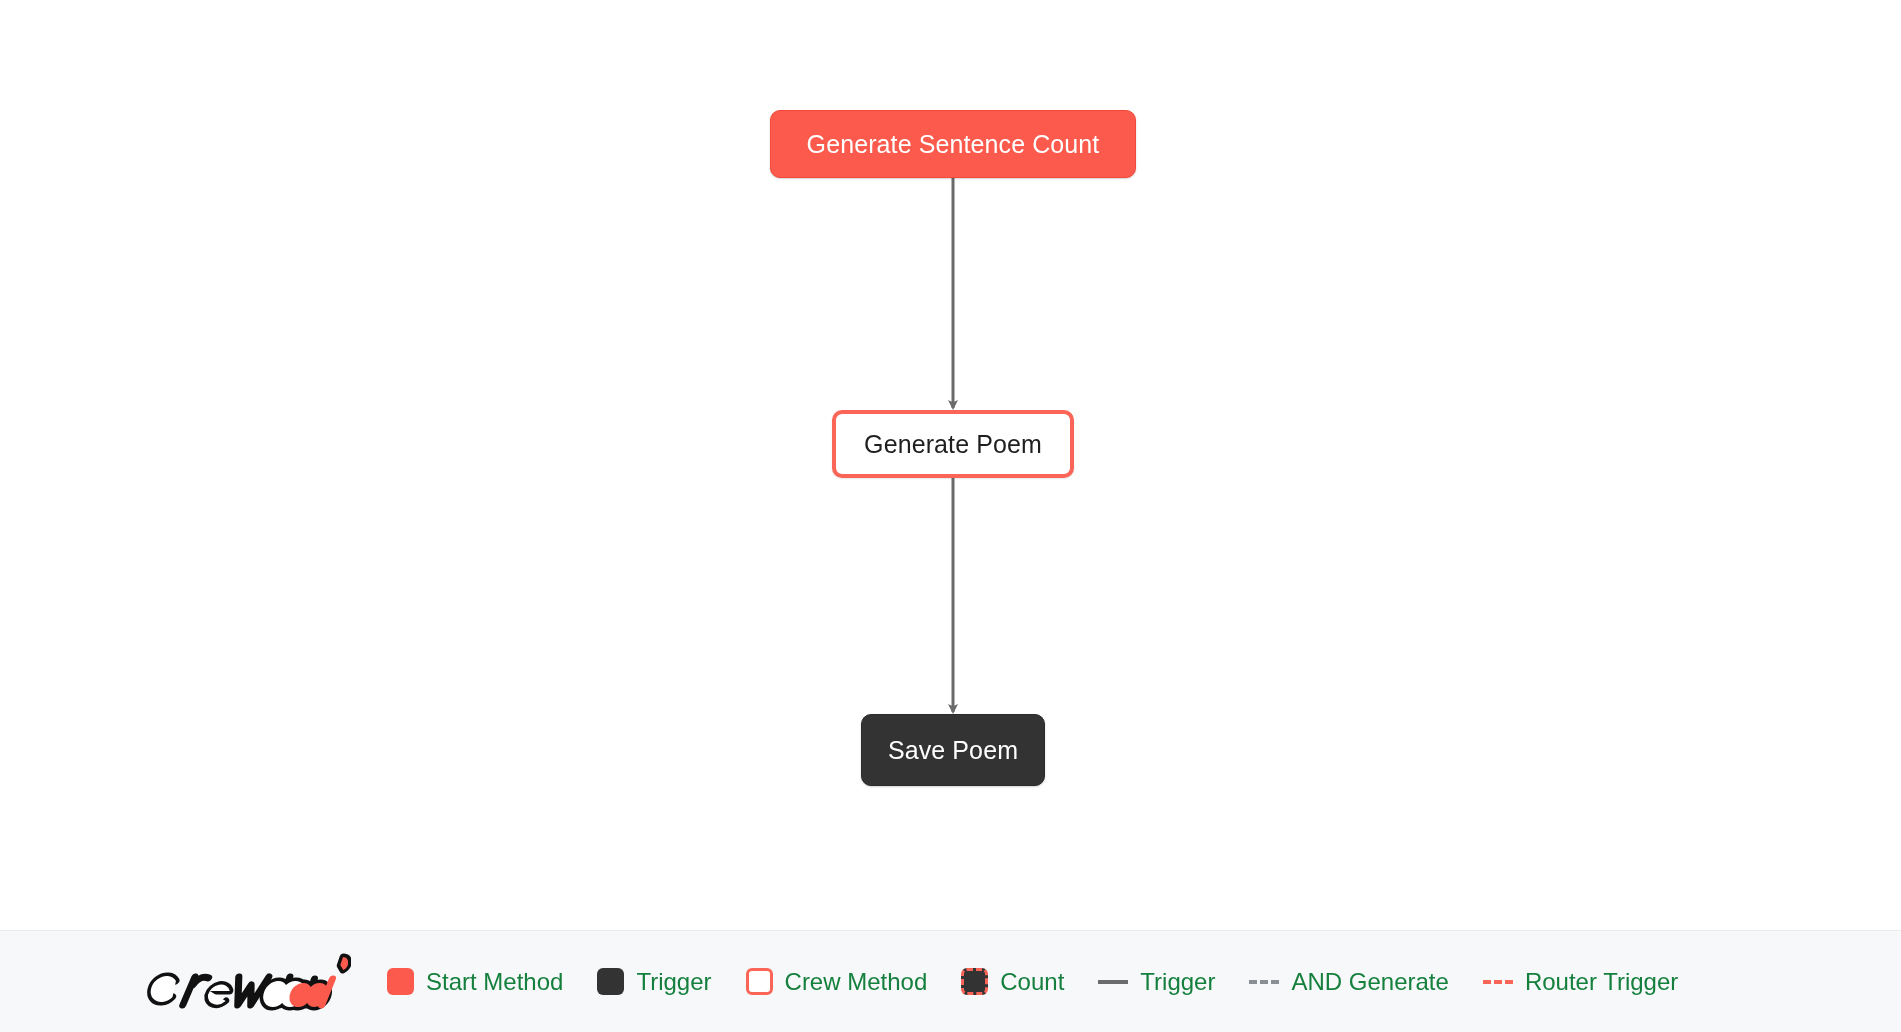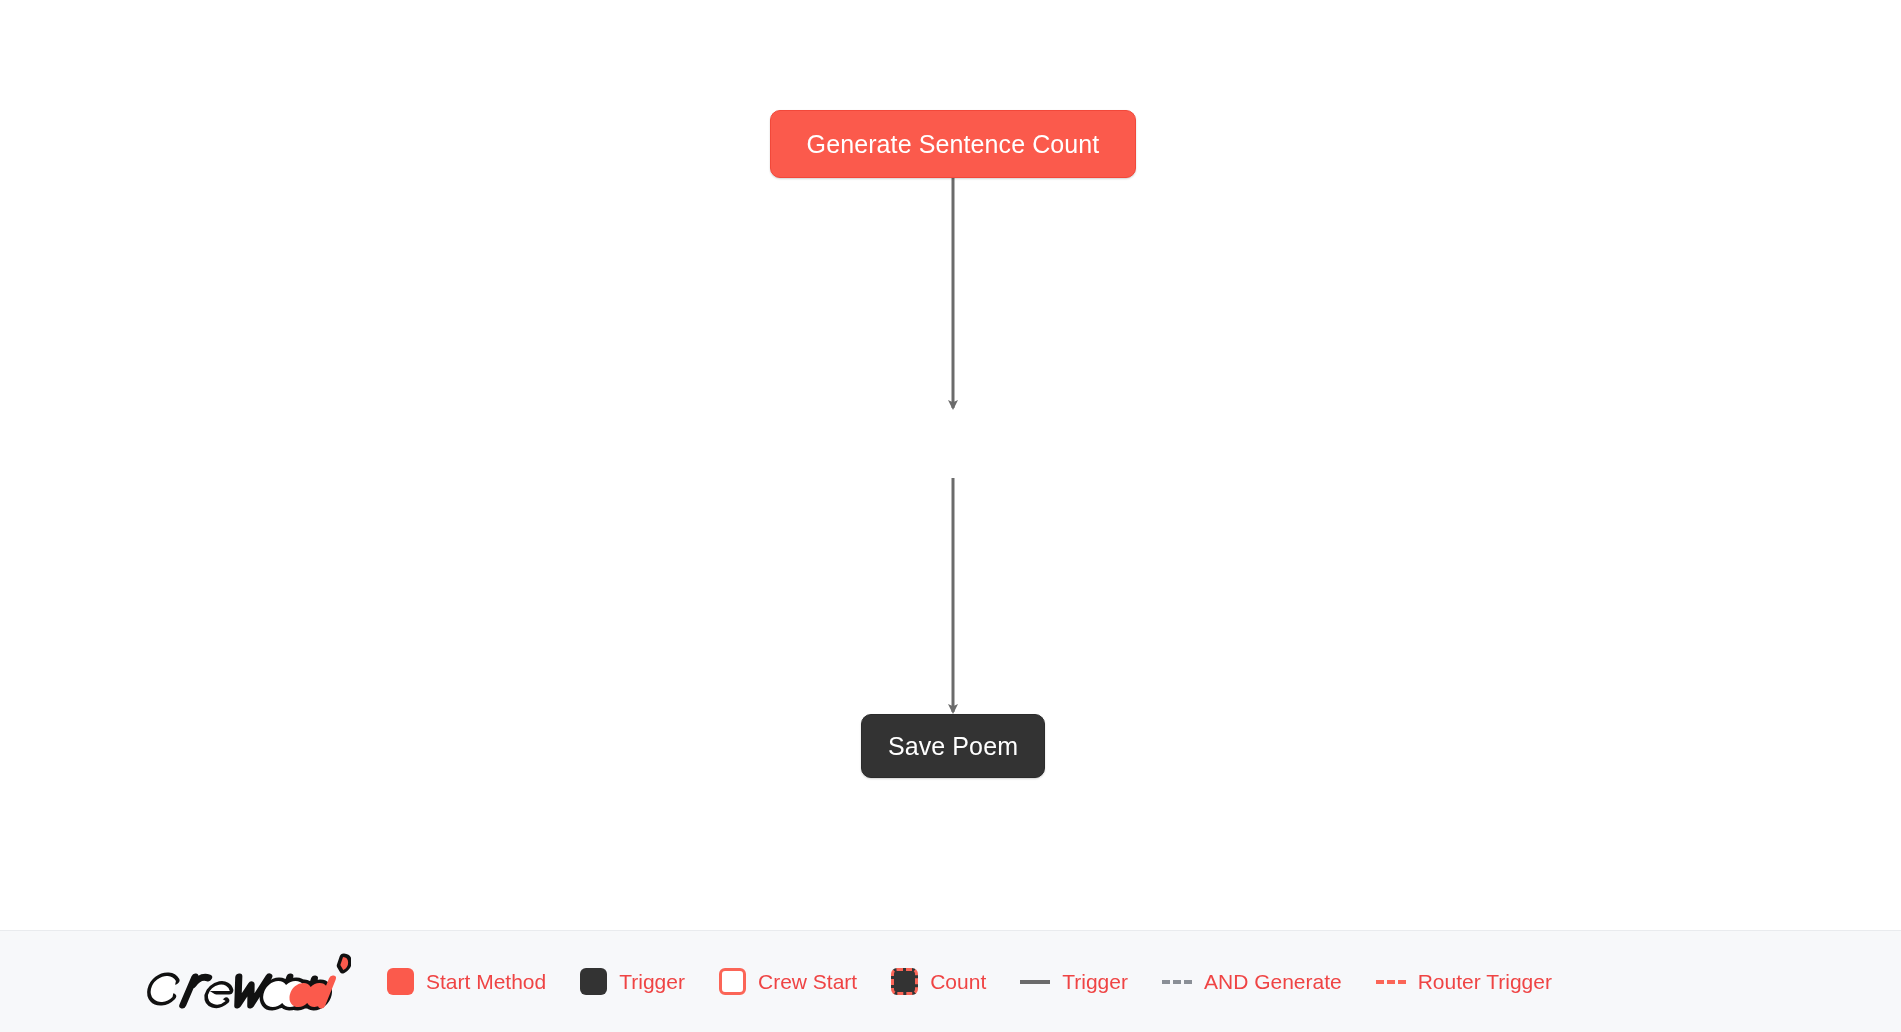--- a/index.html
+++ b/index.html
@@ -113,22 +113,22 @@
     gap: 34px;
   }
 
   .legend-item {
     display: flex;
     align-items: center;
     gap: 12px;
   }
 
   .legend-text {
-    font-size: 21px;
-    color: #ef4444;
+    font-size: 24px;
+    color: #15803d;
     line-height: 1;
     white-space: nowrap;
   }
 
   .swatch {
     width: 27px;
     height: 27px;
     border-radius: 6px;
     box-sizing: border-box;
     flex: 0 0 auto;
@@ -167,22 +167,25 @@
 
       <g>
         <line x1="953" y1="478" x2="953" y2="712" stroke="#6b6b6b" stroke-width="3" marker-end="url(#arrow-gray)"></line>
       </g>
     </svg>
 
     <div class="node node--start" style="left:770px; top:110px; width:366px; height:68px;">
       <span class="node-label">Generate Sentence Count</span>
     </div>
 
-
-    <div class="node node--method" style="left:861px; top:714px; width:184px; height:64px;">
+    <div class="node node--crew" style="left:832px; top:410px; width:242px; height:68px;">
+      <span class="node-label">Generate Poem</span>
+    </div>
+
+    <div class="node node--method" style="left:861px; top:714px; width:184px; height:72px;">
       <span class="node-label">Save Poem</span>
     </div>
 
   </div>
 
   <div id="legend">
 
     <svg id="logo" viewBox="0 0 215 72" xmlns="http://www.w3.org/2000/svg">
       <g transform="skewX(-12) translate(14,0)" stroke="#111111" stroke-width="7" stroke-linejoin="round" stroke-linecap="round">
 
@@ -220,21 +223,21 @@
         <span class="legend-text">Start Method</span>
       </div>
 
       <div class="legend-item">
         <span class="swatch swatch--method"></span>
         <span class="legend-text">Trigger</span>
       </div>
 
       <div class="legend-item">
         <span class="swatch swatch--crew"></span>
-        <span class="legend-text">Crew Start</span>
+        <span class="legend-text">Crew Method</span>
       </div>
 
       <div class="legend-item">
         <span class="swatch swatch--router"></span>
         <span class="legend-text">Count</span>
       </div>
 
       <div class="legend-item">
         <span class="line-swatch"></span>
         <span class="legend-text">Trigger</span>

